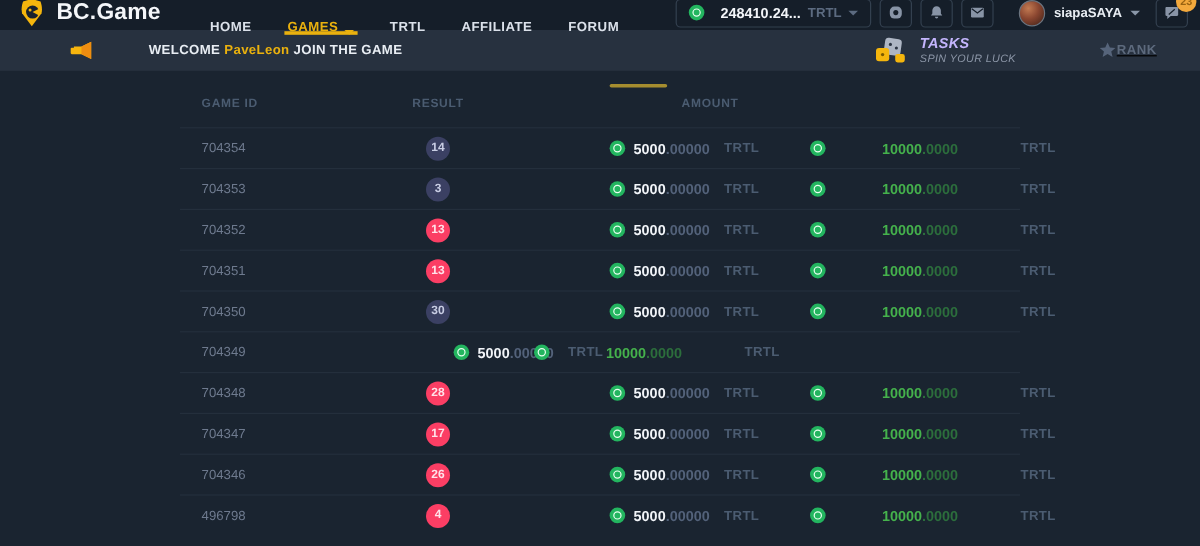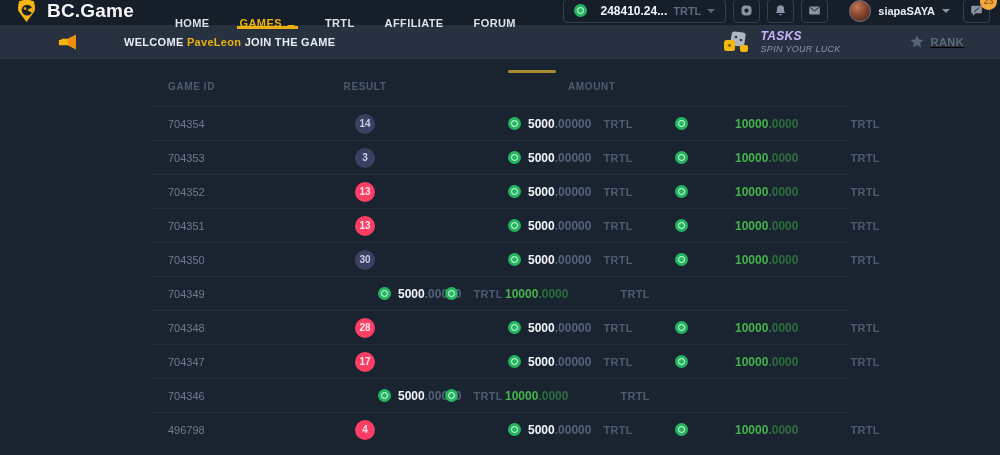--- a/index.html
+++ b/index.html
@@ -28,21 +28,21 @@
   .chat-badge { position:absolute; top:-7px; right:-8px; min-width:17px; height:17px; border-radius:50%; background:#f3a93c; color:#9a6311; font-size:9px; font-weight:bold; display:flex; align-items:center; justify-content:center; }
 
   
   .banner { height:34px; background:#27313f; display:flex; align-items:center; padding:0 18px 0 56px; }
   .banner-text { margin-left:46px; font-size:11px; font-weight:bold; letter-spacing:.3px; color:#e8edf3; }
   .banner-text .hl { color:#eab10e; }
   .tasks-widget { margin-left:auto; display:flex; align-items:center; gap:9px; cursor:pointer; }
   .tasks-lines { display:flex; flex-direction:column; line-height:1.15; font-style:italic; }
   .tasks-title { color:#c4b5fd; font-size:12px; font-weight:bold; letter-spacing:.3px; }
   .tasks-sub { color:#8b95a6; font-size:9px; letter-spacing:.3px; }
-  .rank-widget { display:flex; align-items:center; gap:6px; margin:0 18px 0 68px; cursor:pointer;text-decoration:underline; }
+  .rank-widget { display:flex; align-items:center; margin:0 18px 0 68px; cursor:pointer;text-decoration:underline; }
   .rank-label { color:#5d6a7d; font-size:11px; font-weight:bold; letter-spacing:.4px; }
 
   .tab-indicator { position:absolute; left:508px; top:70px; width:48px; height:3px; background:#a58d2f; border-radius:2px; }
 
   
   .bets-table { width:700px; margin-left:150px; }
   .thead, .tr { display:grid; grid-template-columns:150px 130px 230px 190px; align-items:center; }
   .thead { padding:22px 0 14px; color:#4b5c71; font-size:10px; font-weight:bold; letter-spacing:.6px; }
   .th-id { padding-left:18px; }
   .th-result { text-align:center; }
@@ -313,20 +313,23 @@
           </div>
         <div class="td-profit">
             <span class="coin"></span>
             <span class="num"><span class="pft-int">10000</span><span class="pft-dec">.0000</span></span>
             <span class="cur">TRTL</span>
           </div>
       </div>
 
       <div class="tr">
         <div class="td-id">704346</div>
+        <div class="td-result">
+            <span class="badge" data-variant="red">26</span>
+          </div>
         <div class="td-amount">
             <span class="coin"></span>
             <span class="num"><span class="amt-int">5000</span><span class="amt-dec">.00000</span></span>
             <span class="cur">TRTL</span>
           </div>
         <div class="td-profit">
             <span class="coin"></span>
             <span class="num"><span class="pft-int">10000</span><span class="pft-dec">.0000</span></span>
             <span class="cur">TRTL</span>
           </div>

